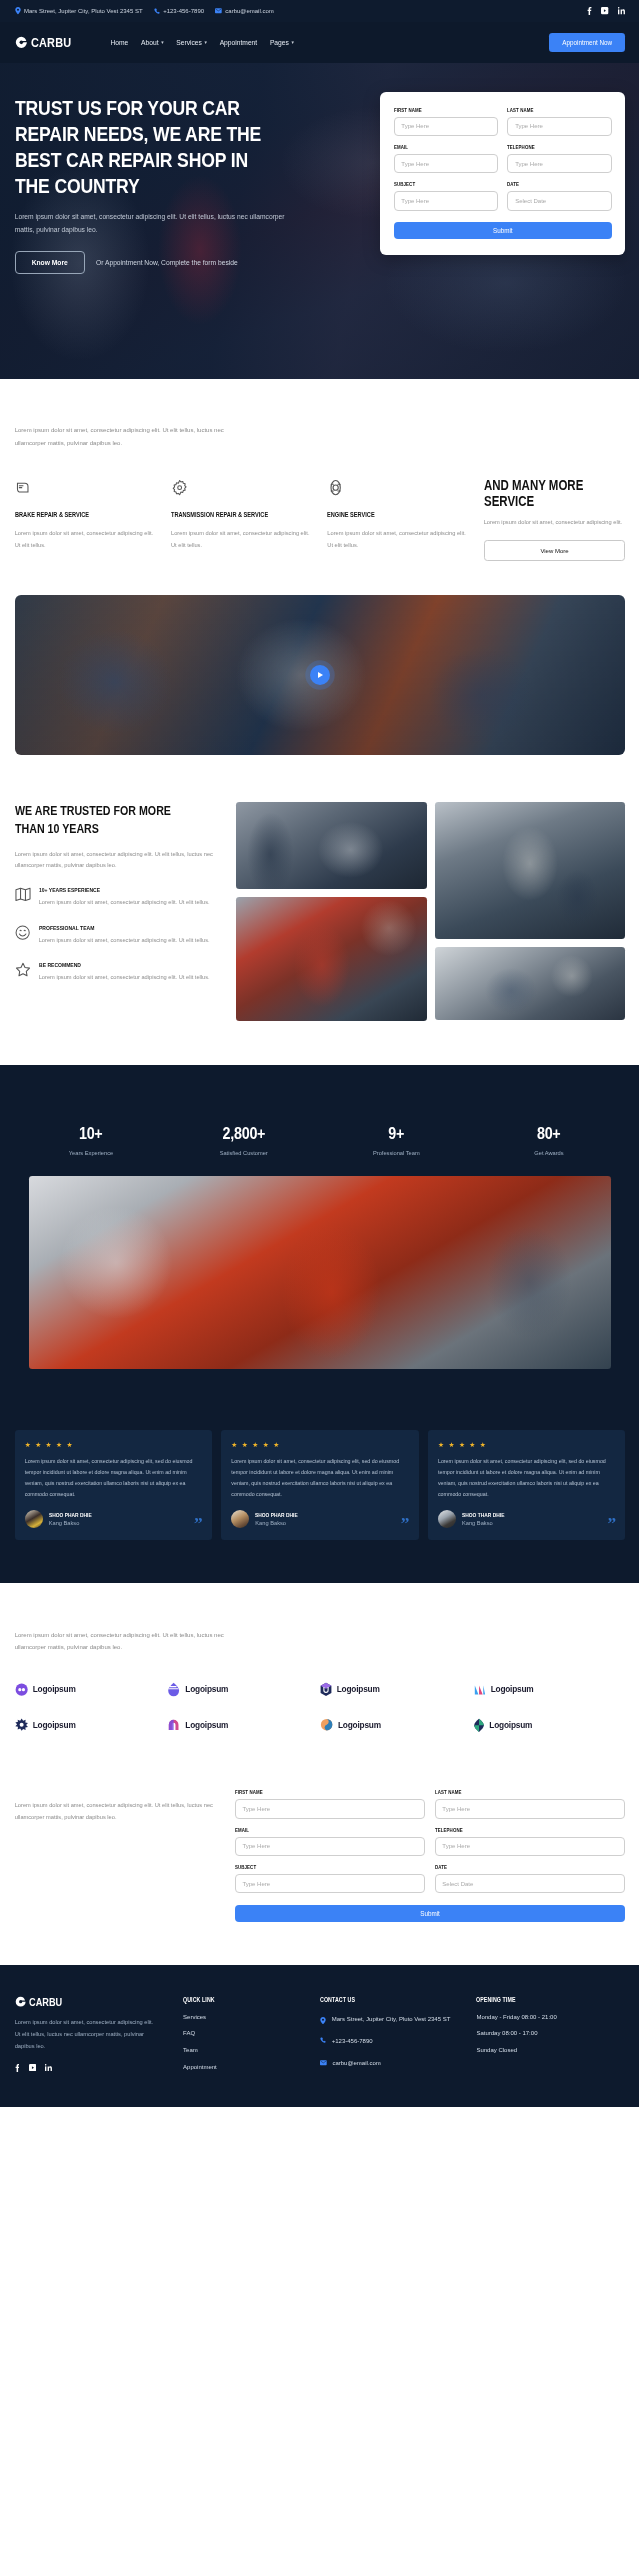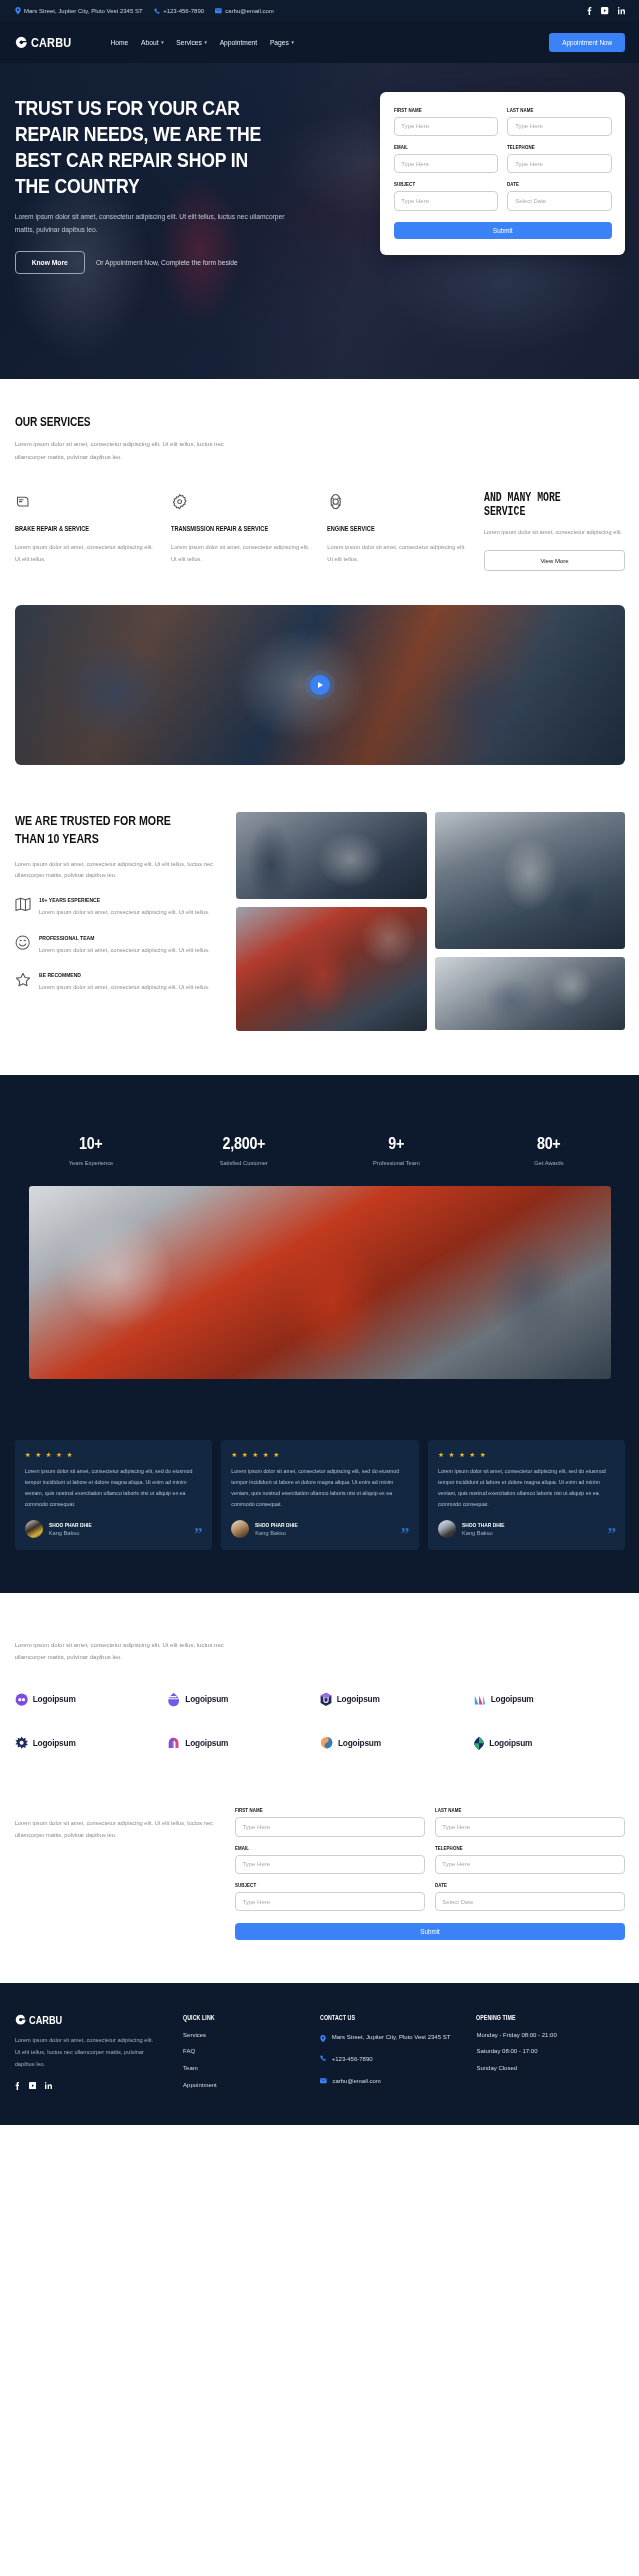--- a/index.html
+++ b/index.html
@@ -129,21 +129,21 @@
   
   .services { padding-top: 36px; padding-bottom: 22.6px; }
   .svc-grid { display: grid; grid-template-columns: repeat(4, 1fr); gap: 14.7px; margin-top: 28px; }
   .svc-icon { height: 20px; display:flex; align-items:center; }
   .svc-name {
     font-size: 6.7px; font-weight: 700; text-transform: uppercase; color: #111;
     margin-top: 12px; line-height: 1.85;
   }
   .svc-name span { display:inline-block; transform: scaleX(0.84); transform-origin:left center; }
   .svc-text { color: #8d8d8d; font-size: 5.7px; line-height: 2.05; margin-top: 6px; }
-  .many-title { font-size: 12px; font-weight: 700; text-transform: uppercase; color: #111; font-family: Liberation Mono, monospace; }
+  .many-title { font-size: 14px; font-weight: 700; text-transform: uppercase; color: #111; }
   .many-title span { display:inline-block; transform: scaleX(0.82); transform-origin:left center; }
   .many-text { color: #8d8d8d; font-size: 5.7px; line-height: 2.05; margin-top: 8px; }
   .btn-view {
     margin-top: 10.7px; border: 0.7px solid #c9c9c9; background: #fff; color: #111;
     font-size: 6px; padding: 6.7px 0; width: 100%; border-radius: 3.3px; cursor: pointer;
     font-family: "Liberation Sans", sans-serif;
   }
 
   
   .video-wrap { margin: 10.7px 14.7px 0 14.7px; height: 160px; border-radius: 6px; overflow: hidden; position: relative;
@@ -232,21 +232,21 @@
   .av1 { background: linear-gradient(150deg,#e6ddcb 0%, #3b2f2a 45%, #d7b23a 75%, #2b2522 100%); }
   .av2 { background: linear-gradient(150deg,#e9e2d4 0%, #b58f63 45%, #6e513a 75%, #33291f 100%); }
   .av3 { background: linear-gradient(150deg,#e8eaec 0%, #9aa3ad 40%, #3c3a38 70%, #23272b 100%); }
   .testi-name { color: #fff; font-size: 5.7px; font-weight: 700; text-transform: uppercase; }
   .testi-name span { display:inline-block; transform: scaleX(0.86); transform-origin:left center; }
   .testi-role { color: #9fb0c4; font-size: 5.7px; margin-top: 2px; }
   .quote-mark { position: absolute; right: 9.3px; bottom: 7.3px; color: #2f6fc4; font-size: 17.3px; font-weight: 700; line-height: 1; font-family: "Liberation Serif", serif; }
 
   
   .partners { padding: 37px 14.7px 20px 14.7px; }
-  .logo-grid { display: grid; grid-template-columns: repeat(4,1fr); row-gap: 29px; margin-top: 28px; }
+  .logo-grid { display: grid; grid-template-columns: repeat(4,1fr); row-gap: 21px; margin-top: 28px; }
   .logo-item { display: flex; align-items: center; gap: 4.7px; }
   .logo-text { font-size: 8.3px; font-weight: 700; color: #1b1b2e; letter-spacing: -0.2px; }
 
   
   .appt { display: flex; gap: 20px; padding: 37px 14.7px 43px 14.7px; }
   .appt-left { width: 200px; }
   .appt-title { font-size: 11.3px; font-weight: 700; text-transform: uppercase; color: #111; line-height: 1.5; }
   .appt-title span { display:block; transform: scaleX(0.82); transform-origin:left center; }
   .appt-desc { color: #8b8b8b; font-size: 5.7px; line-height: 2.1; margin-top: 10.7px; }
   .appt-right { flex: 1; }
@@ -394,21 +394,20 @@
         <div>
           <label class="flabel">DATE</label>
           <input class="finput" placeholder="Select Date" style="">
         </div>
       </div>
       <button class="btn-submit">Submit</button>
     </div>
   </div>
 
   <div class="section services">
-    <div class="sec-title"><span>OUR SERVICES</span></div>
     <div class="sec-desc">Lorem ipsum dolor sit amet, consectetur adipiscing elit. Ut elit tellus, luctus nec ullamcorper mattis, pulvinar dapibus leo.</div>
     <div class="svc-grid">
 
       <div>
         <div class="svc-icon">
           <svg width="17.3" height="17.3" viewBox="0 0 28 28">
               <path d="M4 7h12c3 0 5 2 5 5v9H9c-3 0-5-2-5-5z" fill="none" stroke="#555" stroke-width="1.7"></path>
               <path d="M7 11h6M7 14h4" stroke="#555" stroke-width="1.7" stroke-linecap="round"></path>
             </svg>
         </div>

